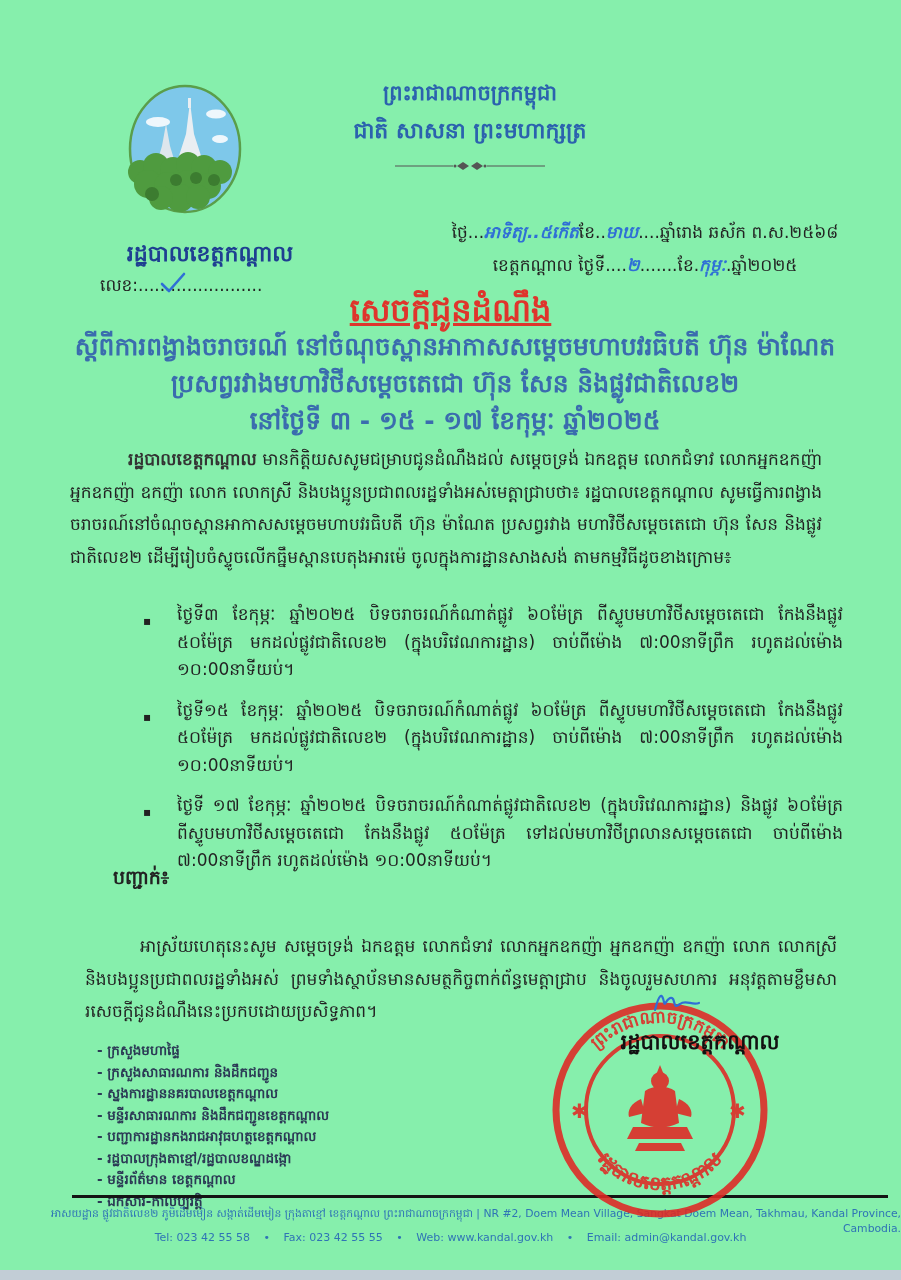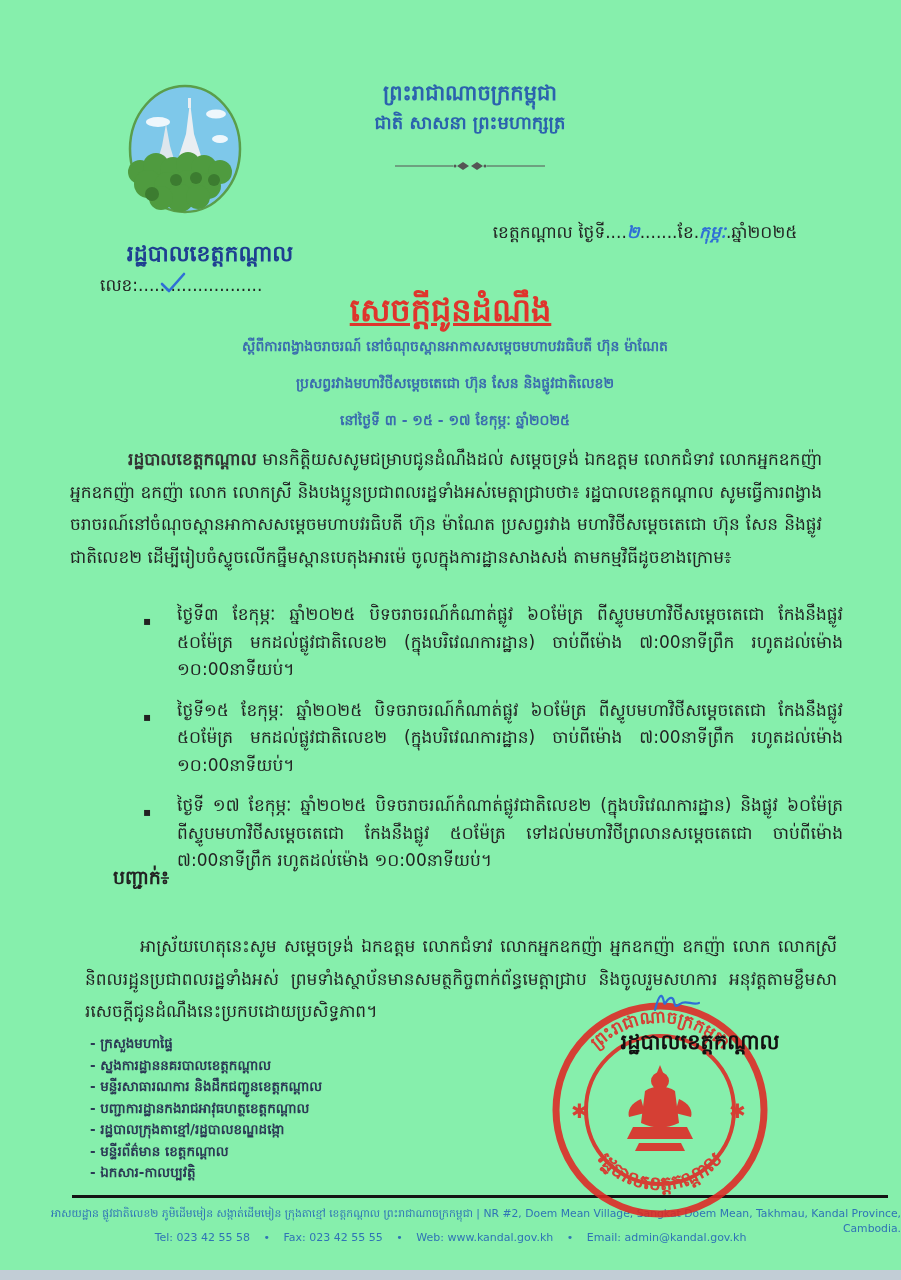--- a/index.html
+++ b/index.html
@@ -6,47 +6,47 @@
   .page{
     position:relative;width:901px;height:1280px;margin:0 auto;
     background:#86efac;overflow:hidden;
     font-family:"DejaVu Sans","Liberation Sans",sans-serif;color:#222;
   }
   .kh{font-family:"DejaVu Sans","Liberation Sans",sans-serif;}
   .abs{position:absolute;}
   
   .hdr{left:280px;top:78px;width:380px;text-align:center;color:#2b62ae;font-weight:700;}
   .hdr .l1{font-size:21px;line-height:30px;}
-  .hdr .l2{font-size:18px;line-height:30px;margin-top:0;}
+  .hdr .l2{font-size:22px;line-height:30px;margin-top:8px;}
   .divider{left:395px;top:158px;width:150px;height:14px;}
   
   .logo{left:128px;top:84px;width:114px;height:130px;}
   .org-name{left:75px;top:240px;width:270px;text-align:center;font-size:22px;font-weight:700;color:#1e3f91;}
   .ref-line{left:100px;top:274px;font-size:17px;color:#222;}
   .ref-check{left:160px;top:272px;width:26px;height:22px;}
   
   .dates{left:420px;top:216px;width:450px;text-align:center;font-size:17px;line-height:33px;color:#222;}
   .hw{color:#2f6fd6;font-style:italic;font-weight:600;}
   
   .title{left:0;top:290px;width:901px;text-align:center;font-size:32px;font-weight:700;color:#df352c;text-decoration:underline;}
-  .subtitle{left:40px;top:328px;width:830px;text-align:center;font-size:14px;line-height:37px;font-weight:700;color:#3a6cae;}
+  .subtitle{left:40px;top:328px;width:830px;text-align:center;font-size:25px;line-height:37px;font-weight:700;color:#3a6cae;}
   
   .p1{left:70px;top:443px;width:752px;font-size:17px;line-height:32.5px;text-align:justify;text-indent:58px;}
   .lead{font-weight:700;color:#333;}
   .bullets{left:143px;top:601px;width:700px;font-size:17px;}
   .bullet-item{position:relative;padding-left:34px;line-height:27.5px;margin-bottom:13px;text-align:justify;}
   .bullet-marker{position:absolute;left:0;top:7px;font-size:12px;color:#222;}
   .note{left:113px;top:862px;width:725px;display:flex;font-size:19px;line-height:30px;}
   .note-label{font-weight:700;white-space:nowrap;margin-right:10px;}
   .note-text{width:645px;text-align:justify;}
   .closing{left:85px;top:930px;width:752px;font-size:17px;line-height:32.5px;text-align:justify;text-indent:55px;}
   
   .cc{left:85px;top:1028px;width:380px;color:#2b3a55;}
   .cc-label{font-size:15px;font-weight:700;color:#1f3864;text-decoration:underline;margin-bottom:6px;}
-  .cc ul{list-style:none;margin:5px;padding:0;font-size:13.5px;line-height:21.5px;font-weight:600;}
+  .cc ul{list-style:none;margin:12px;padding:0;font-size:13.5px;line-height:21.5px;font-weight:600;}
   
   .sig-name{left:540px;top:1028px;width:320px;text-align:center;font-size:21px;font-weight:700;color:#111;z-index:3;}
   .seal{left:545px;top:995px;width:230px;height:230px;z-index:2;}
   .initials{left:652px;top:990px;width:50px;height:26px;z-index:3;}
   
   .foot-rule{left:72px;top:1195px;width:816px;height:3px;background:#141414;}
   .foot1{left:0;top:1206px;width:901px;text-align:right;font-size:10.8px;color:#2f74b5;}
   .foot2{left:0;top:1231px;width:901px;text-align:center;font-size:11px;color:#2f74b5;}
   .foot2 .sep{margin:0 10px;color:#2f74b5;}
   .bottom-strip{left:0;top:1270px;width:901px;height:10px;background:#c2cdd6;}
@@ -110,20 +110,23 @@
   <div class="abs org-name kh">រដ្ឋបាលខេត្តកណ្តាល</div>
   <div class="abs ref-line kh">លេខ:.......................</div>
   <div class="abs ref-check">
     <svg width="26" height="22" viewBox="0 0 26 22">
       <path d="M2,12 L9,19 L24,2" fill="none" stroke="#2f6fd6" stroke-width="2.6" stroke-linecap="round" stroke-linejoin="round"></path>
     </svg>
   </div>
 
   <div class="abs dates kh">
     <div>
+      <span>ថ្ងៃ...</span><span class="hw">អាទិត្យ..៥កើត</span><span>ខែ..</span><span class="hw">មាឃ</span><span>....ឆ្នាំរោង ឆស័ក ព.ស.២៥៦៨</span>
+    </div>
+    <div>
       <span>ខេត្តកណ្តាល ថ្ងៃទី....</span><span class="hw">២</span><span>.......ខែ.</span><span class="hw">កុម្ភៈ</span><span>.ឆ្នាំ២០២៥</span>
     </div>
   </div>
 
   <div class="abs title kh">សេចក្តីជូនដំណឹង</div>
   <div class="abs subtitle kh">
     <div>ស្តីពីការពង្វាងចរាចរណ៍ នៅចំណុចស្ពានអាកាសសម្តេចមហាបវរធិបតី ហ៊ុន ម៉ាណែត</div>
     <div>ប្រសព្វរវាងមហាវិថីសម្តេចតេជោ ហ៊ុន សែន និងផ្លូវជាតិលេខ២</div>
     <div>នៅថ្ងៃទី ៣ - ១៥ - ១៧ ខែកុម្ភៈ ឆ្នាំ២០២៥</div>
   </div>
@@ -144,21 +147,21 @@
     <div class="bullet-item">
       <span class="bullet-marker">▪</span>
       <span>ថ្ងៃទី ១៧ ខែកុម្ភៈ ឆ្នាំ២០២៥ បិទចរាចរណ៍កំណាត់ផ្លូវជាតិលេខ២ (ក្នុងបរិវេណការដ្ឋាន) និងផ្លូវ ៦០ម៉ែត្រ ពីស្ទូបមហាវិថីសម្តេចតេជោ កែងនឹងផ្លូវ ៥០ម៉ែត្រ ទៅដល់មហាវិថីព្រលានសម្តេចតេជោ ចាប់ពីម៉ោង ៧:00នាទីព្រឹក រហូតដល់ម៉ោង ១០:00នាទីយប់។</span>
     </div>
   </div>
 
   <div class="abs note kh">
     <span class="note-label">បញ្ជាក់៖</span>
   </div>
 
-  <div class="abs closing kh">អាស្រ័យហេតុនេះសូម សម្តេចទ្រង់ ឯកឧត្តម លោកជំទាវ លោកអ្នកឧកញ៉ា អ្នកឧកញ៉ា ឧកញ៉ា លោក លោកស្រី និពលរដ្អូនប្រជាពលរដ្ឋទាំងអស់ ព្រមទាំងស្ថាប័នមានសមត្ថកិច្ចពាក់ព័ន្ធមេត្តាជ្រាប និងចូលរួមសហការ អនុវត្តតាមខ្លឹមសារសេចក្តីជូនដំណឹងនេះប្រកបដោយប្រសិទ្ធភាព។</div>
+  <div class="abs closing kh">អាស្រ័យហេតុនេះសូម សម្តេចទ្រង់ ឯកឧត្តម លោកជំទាវ លោកអ្នកឧកញ៉ា អ្នកឧកញ៉ា ឧកញ៉ា លោក លោកស្រី និងបងប្អូនប្រជាពលរដ្ឋទាំងអស់ ព្រមទាំងស្ថាប័នមានសមត្ថកិច្ចពាក់ព័ន្ធមេត្តាជ្រាប និងចូលរួមសហការ អនុវត្តតាមខ្លឹមសារសេចក្តីជូនដំណឹងនេះប្រកបដោយប្រសិទ្ធភាព។</div>
 
   <div class="abs initials">
     <svg width="50" height="26" viewBox="0 0 50 26">
       <path d="M3,20 C7,4 10,2 12,12 C13,18 15,6 20,8 C24,10 20,20 28,14 C34,9 40,16 47,13" fill="none" stroke="#2f6fd6" stroke-width="2.2" stroke-linecap="round"></path>
     </svg>
   </div>
 
   <div class="abs sig-name kh">រដ្ឋបាលខេត្តកណ្តាល</div>
 
   <div class="abs seal">
@@ -188,20 +191,21 @@
           <path d="M88,132 L142,132 L148,144 L82,144 Z"></path>
           <path d="M94,148 L136,148 L140,156 L90,156 Z"></path>
         </g>
       </g>
     </svg>
   </div>
 
   <div class="abs cc kh">
     <ul>
       <li>- ក្រសួងមហាផ្ទៃ</li>
+      <li>- ក្រសួងសាធារណការ និងដឹកជញ្ជូន</li>
       <li>- ស្នងការដ្ឋាននគរបាលខេត្តកណ្តាល</li>
       <li>- មន្ទីរសាធារណការ និងដឹកជញ្ជូនខេត្តកណ្តាល</li>
       <li>- បញ្ជាការដ្ឋានកងរាជអាវុធហត្ថខេត្តកណ្តាល</li>
       <li>- រដ្ឋបាលក្រុងតាខ្មៅ/រដ្ឋបាលខណ្ឌដង្កោ</li>
       <li>- មន្ទីរព័ត៌មាន ខេត្តកណ្តាល</li>
       <li>- ឯកសារ-កាលប្បវត្តិ</li>
     </ul>
   </div>
 
   <div class="abs foot-rule"></div>

